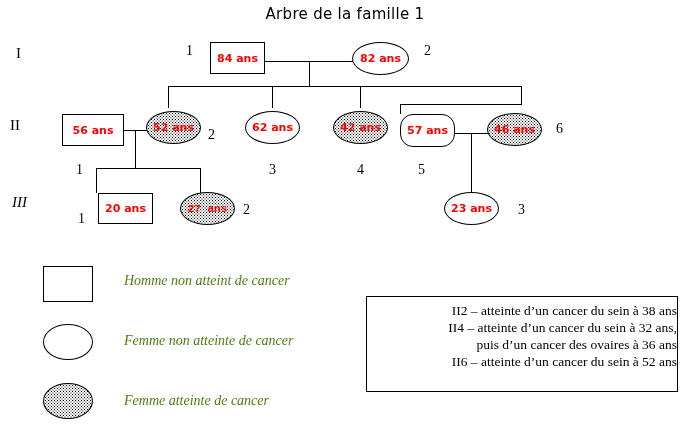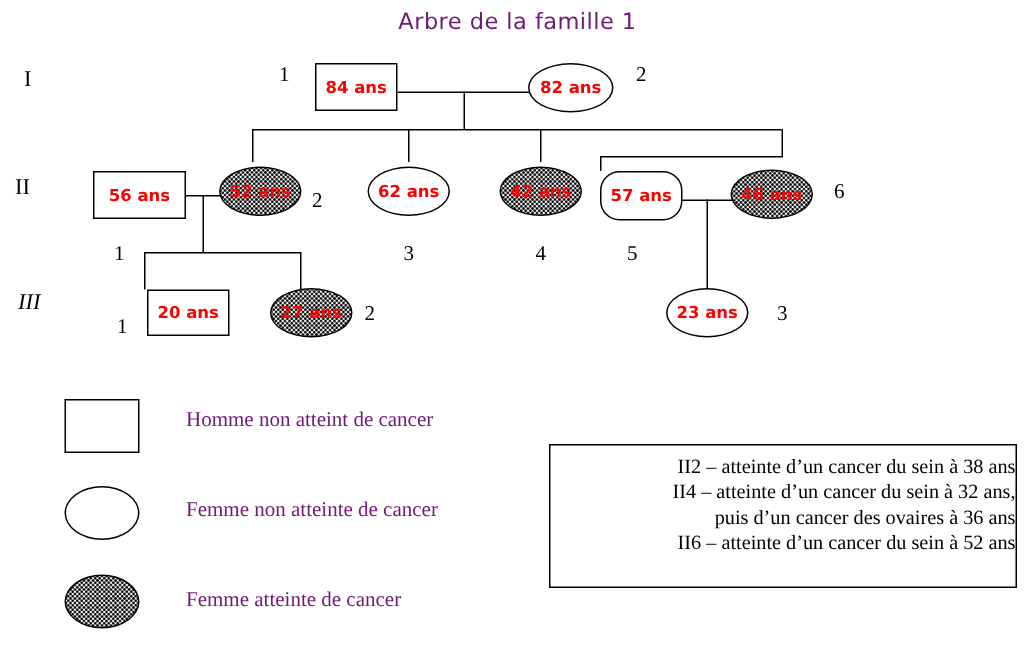--- a/index.html
+++ b/index.html
@@ -17,21 +17,21 @@
   }
 
   .title {
     position: absolute;
     left: 0;
     top: 5px;
     width: 690px;
     text-align: center;
     font-family: "DejaVu Sans", "Liberation Sans", sans-serif;
     font-size: 15px;
-    color: #701a75;
+    color: #000000;
     letter-spacing: 0.3px;
   }
 
   
   .gen-label {
     position: absolute;
     font-family: "Liberation Serif", "DejaVu Serif", serif;
     font-size: 15px;
     color: #000;
   }
@@ -94,22 +94,23 @@
     background-image:
       radial-gradient(#000 0.8px, transparent 0.9px),
       radial-gradient(#000 0.8px, transparent 0.9px);
     background-size: 3px 3px, 3px 3px;
     background-position: 0 0, 1.5px 1.5px;
   }
   .legend-text {
     position: absolute;
     font-family: "Liberation Serif", "DejaVu Serif", serif;
     font-size: 14px;
-    color: #701a75;
+    color: #4d7c0f;
     white-space: nowrap;
+    font-style: italic;
   }
 
   
   #notes-box {
     position: absolute;
     left: 366px;
     top: 296px;
     width: 312px;
     height: 96px;
     box-sizing: border-box;
@@ -198,21 +199,21 @@
   <div class="node circle affected" style="left:487px; top:113px; width:55px; height:33px;">
     <span>46 ans</span>
   </div>
   <div class="idx" style="left:556px; top:122px;">6</div>
 
   <div class="idx" style="left:78px; top:212px;">1</div>
   <div class="node square" style="left:98px; top:193px; width:55px; height:31px;">
     <span>20 ans</span>
   </div>
 
-  <div class="node circle affected" style="left:180px; top:192px; width:55px; height:33px;">
+  <div class="node circle affected" style="left:180px; top:192px; width:55px; height:33px;font-family:Liberation Mono, monospace;">
     <span>27 ans</span>
   </div>
   <div class="idx" style="left:243px; top:203px;">2</div>
 
   <div class="node circle" style="left:444px; top:192px; width:55px; height:33px;">
     <span>23 ans</span>
   </div>
   <div class="idx" style="left:518px; top:203px;">3</div>
 
   <div class="legend-item">

